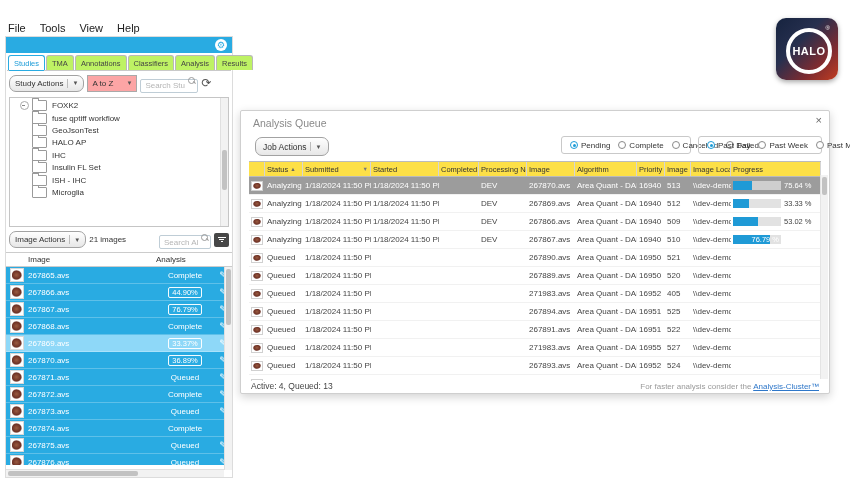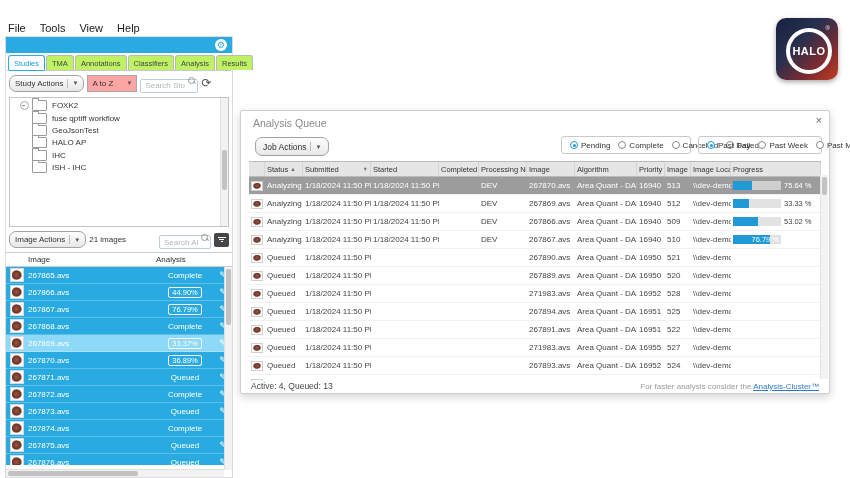--- a/index.html
+++ b/index.html
@@ -80,21 +80,21 @@
   .qtoolbar .btn{position:absolute;left:14px;top:2px;height:13px;font-size:8.5px;padding:2px 7px;}
   .rgroup{position:absolute;top:1px;height:18px;border:1px solid #c9c9c9;border-radius:3px;
         display:flex;align-items:center;gap:8px;padding:0 8px;box-sizing:border-box;}
   .radio{display:flex;align-items:center;gap:3px;font-size:8px;color:#333;white-space:nowrap;}
   .rdot{width:8px;height:8px;border:1px solid #8a8a8a;border-radius:50%;background:#fff;position:relative;box-sizing:border-box;}
   .radio.sel .rdot{border-color:#1d9cd8;}
   .radio.sel .rdot::after{content:'';position:absolute;inset:1.5px;background:#1d9cd8;border-radius:50%;}
   .qtable{position:absolute;left:8px;right:8px;top:50px;}
   :root{--qcols:16px 38px 68px 68px 40px 48px 48px 62px 28px 26px 40px 1fr;}
   .qhead{display:grid;grid-template-columns:var(--qcols);height:14px;align-items:center;
-        border:1px solid #bbb;border-left:none;border-right:none;font-size:7.5px;color:#333;background:#e5e5e5;}
+        border:1px solid #bbb;border-left:none;border-right:none;font-size:7.5px;color:#333;background:#fde047;}
   .qhead .hc{border-right:1px solid #d5d5d5;height:100%;display:flex;align-items:center;padding:0 2px;
         box-sizing:border-box;white-space:nowrap;overflow:hidden;gap:2px;}
   .qhead .hc .sort{font-size:5.5px;color:#666;}
   .qhead .hc .dd{margin-left:auto;font-size:5.5px;color:#777;}
   .qrows{height:204px;overflow:hidden;position:relative;}
   .qrow{display:grid;grid-template-columns:var(--qcols);height:17px;align-items:center;font-size:8px;
         color:#444;border-bottom:1px solid #f1f1f1;background:#fff;}
   .qrow div{padding:0 2px;white-space:nowrap;overflow:hidden;box-sizing:border-box;}
   .qrow.sel{background:#9c9c9c;color:#fff;}
   .qthumb{width:12px;height:10px;background:#fff;border:1px solid #d0d0d0;position:relative;padding:0!important;margin-left:2px;}
@@ -173,21 +173,29 @@
         <div class="trow">
           <span class="folder"></span>
           <span>HALO AP</span>
         </div>
         <div class="trow">
           <span class="folder"></span>
           <span>IHC</span>
         </div>
         <div class="trow">
           <span class="folder"></span>
+          <span>Insulin FL Set</span>
+        </div>
+        <div class="trow">
+          <span class="folder"></span>
           <span>ISH - IHC</span>
+        </div>
+        <div class="trow">
+          <span class="folder"></span>
+          <span>Microglia</span>
         </div>
       </div>
     <div class="vscroll">
       <div class="vthumb" style="top:52px;height:40px;"></div>
     </div>
   </div>
 
   <div class="ctrl">
     <div class="btn">
       <span>Image Actions</span>
@@ -441,21 +449,21 @@
         <div class="qrow">
           <div class="qthumb"></div>
           <div>Queued</div>
           <div>1/18/2024 11:50 PM</div>
           <div></div>
           <div></div>
           <div></div>
           <div>271983.avs</div>
           <div>Area Quant - DAB</div>
           <div>16952</div>
-          <div>528</div>
+          <div>405</div>
           <div>\\dev-demo...</div>
           <div></div>
         </div>
         <div class="qrow">
           <div class="qthumb"></div>
           <div>Queued</div>
           <div>1/18/2024 11:50 PM</div>
           <div></div>
           <div></div>
           <div></div>

